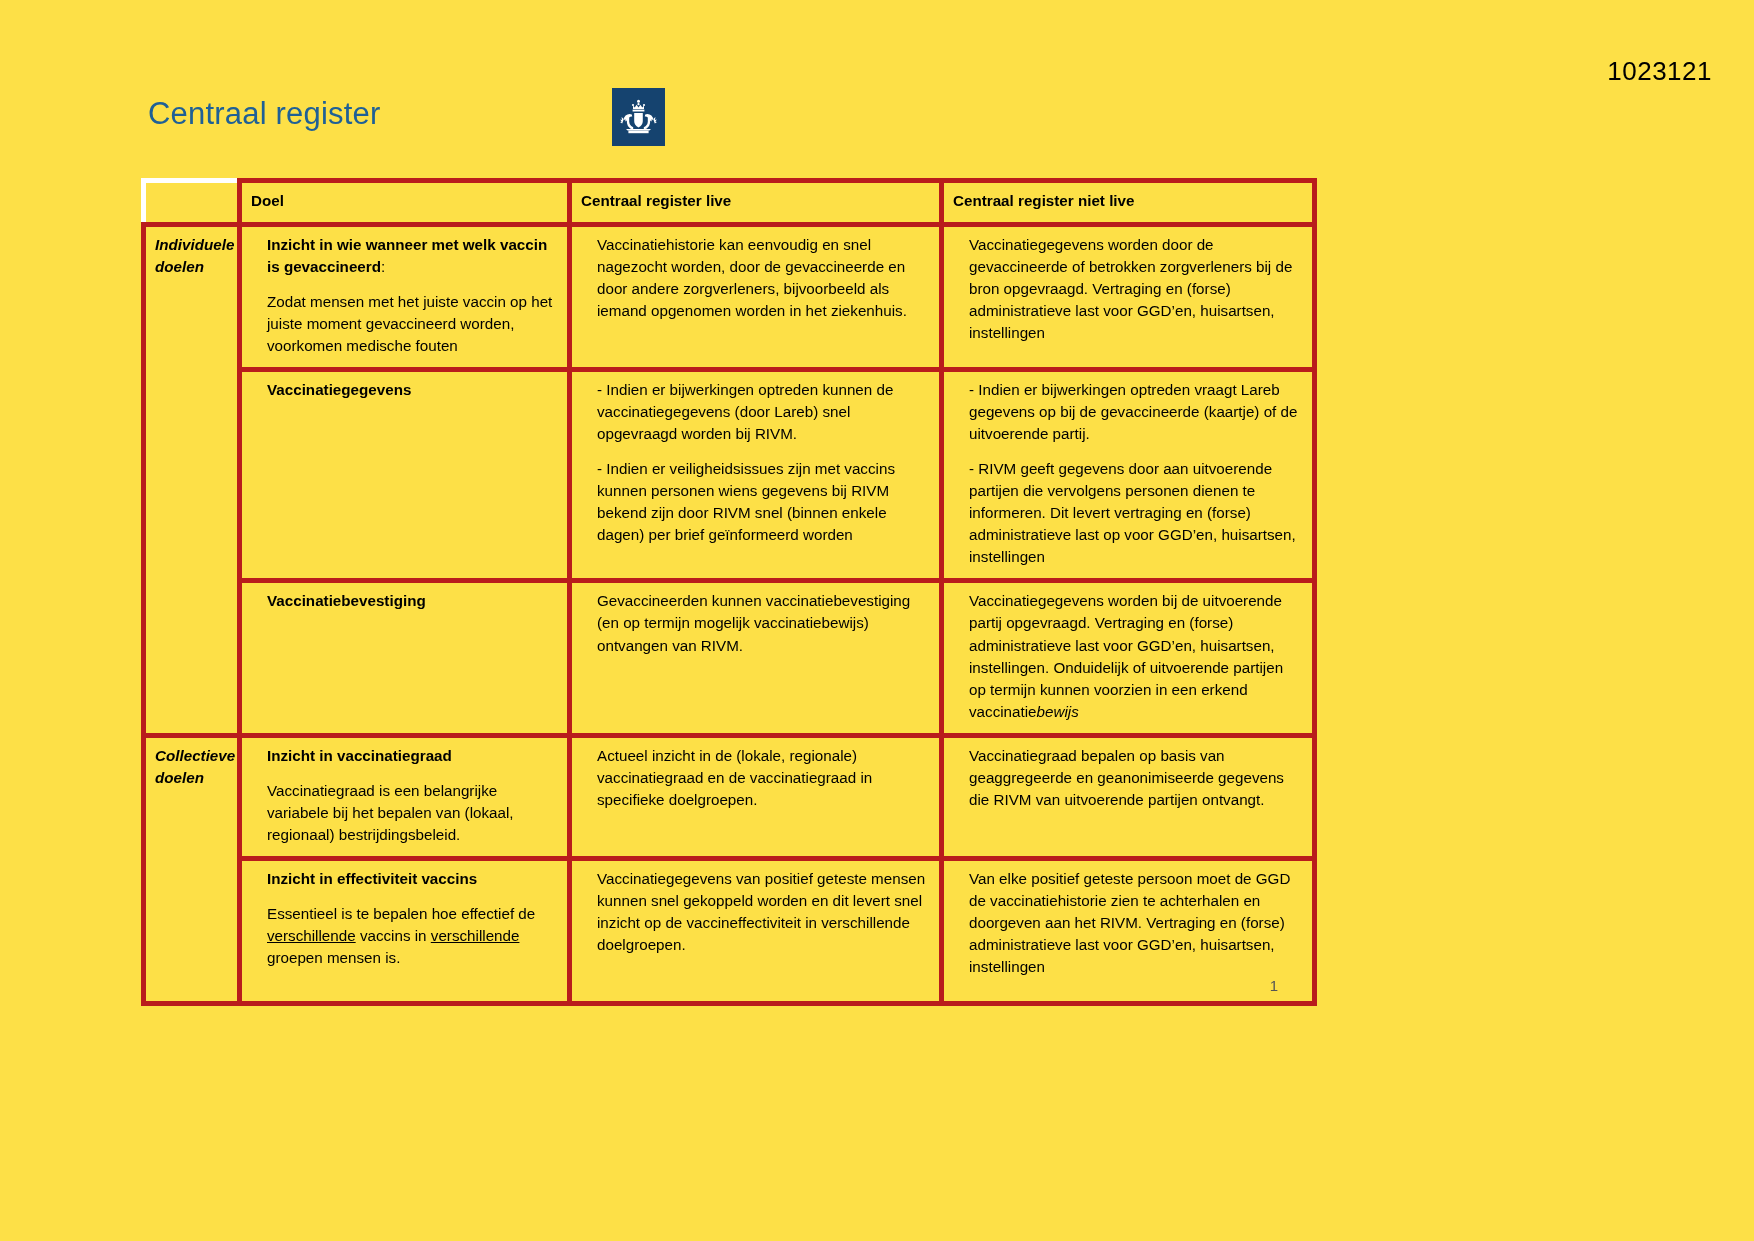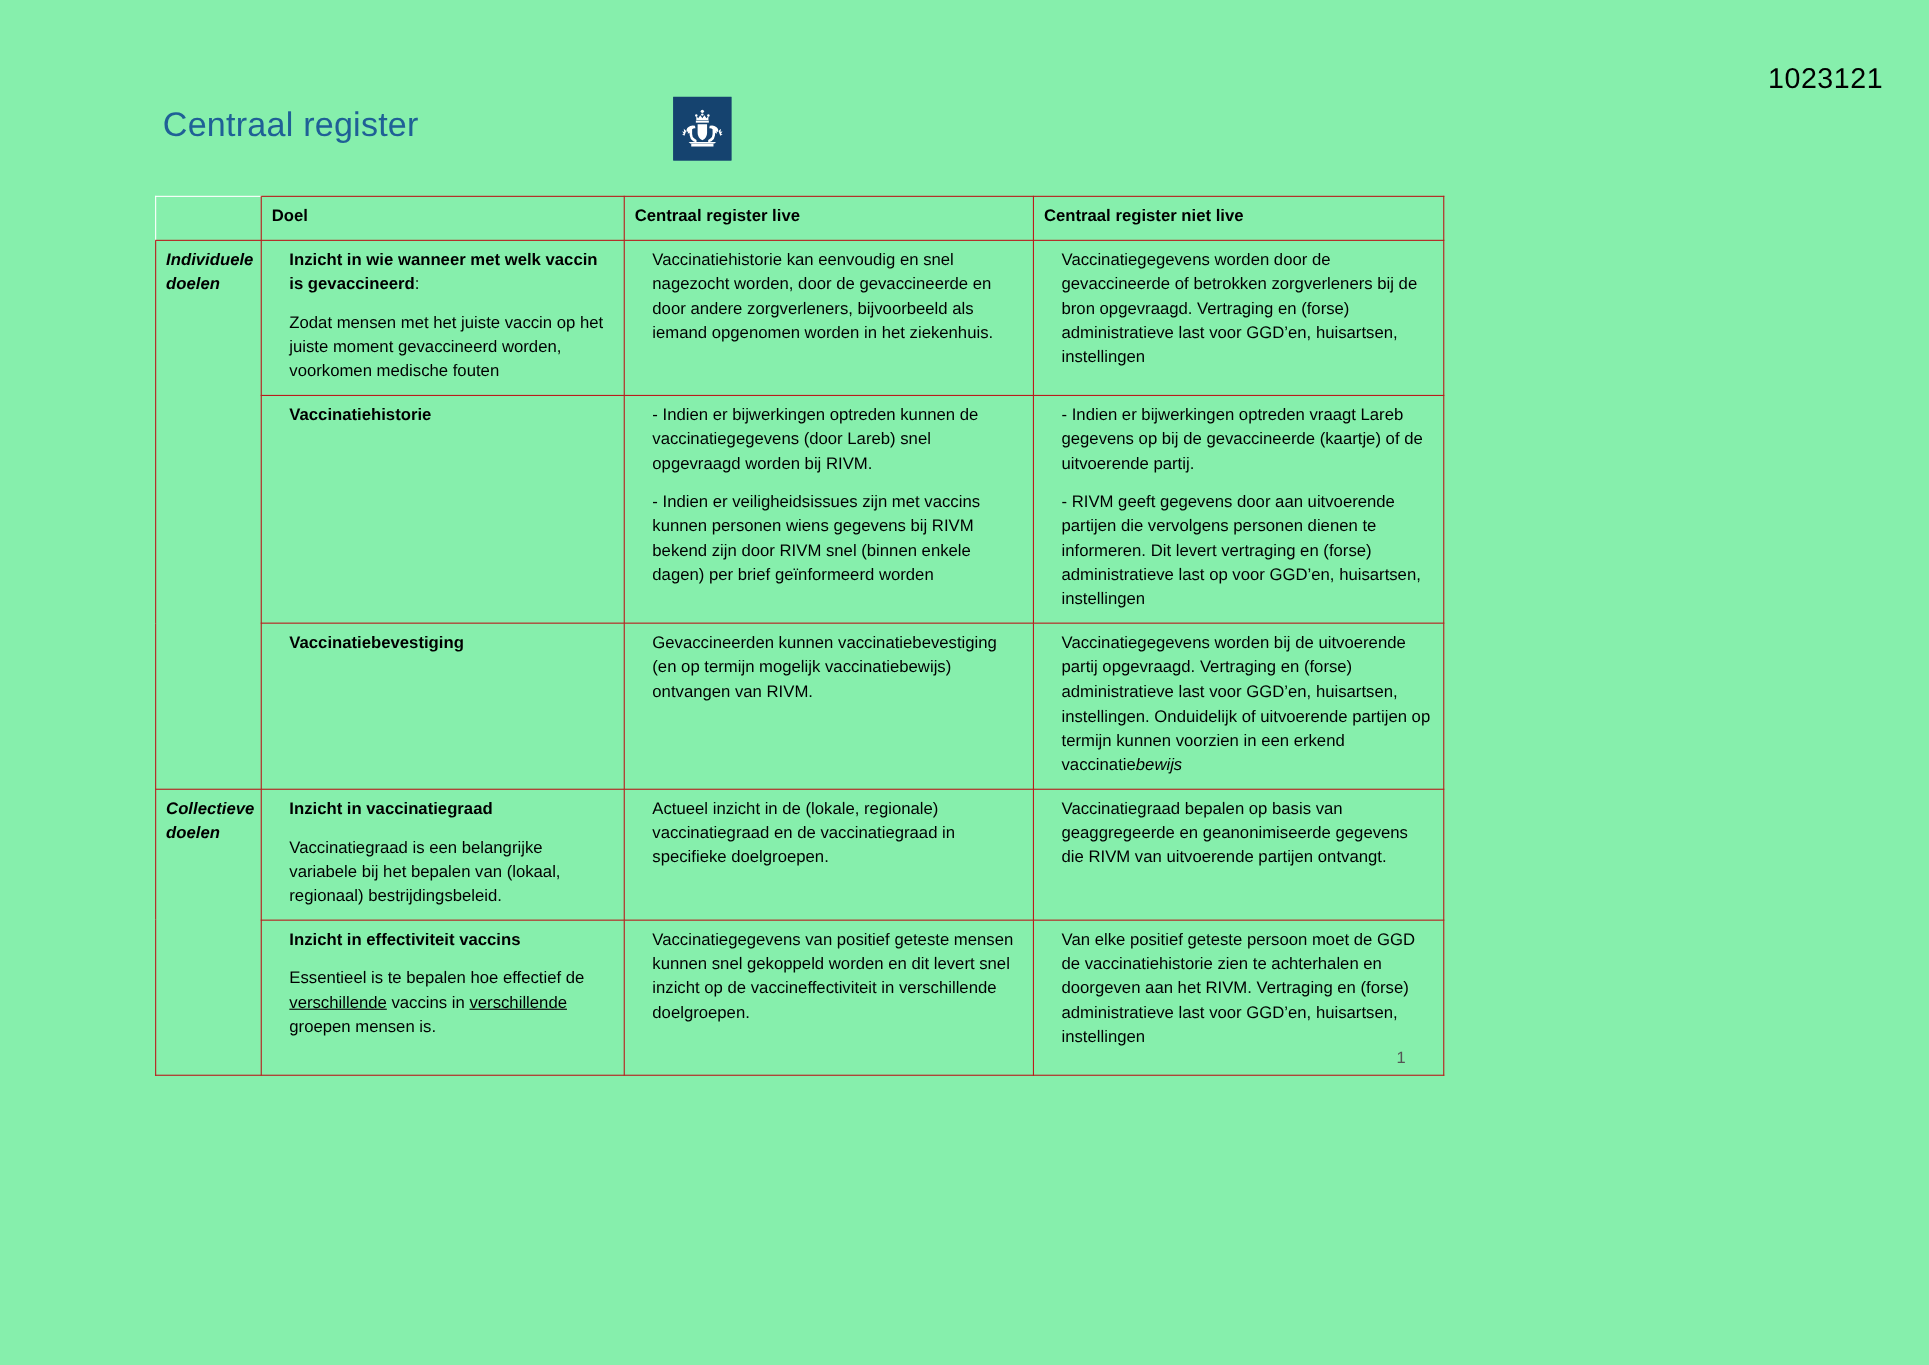--- a/index.html
+++ b/index.html
@@ -12,21 +12,21 @@
     height: 1241px;
     font-family: "Liberation Sans", sans-serif;
     color: #000000;
     position: relative;
     overflow: hidden;
   }
 
   .page {
     position: absolute;
     inset: 0;
-    background: #86efac;
+    background: #fde047;
   }
 
   
   .doc-number {
     position: absolute;
     top: 56px;
     right: 42px;
     font-size: 26px;
     letter-spacing: 0.5px;
     color: #000;
@@ -69,21 +69,21 @@
     left: 141px;
     top: 178px;
     width: 1171px;
   }
   table.grid {
     border-collapse: collapse;
     table-layout: fixed;
     width: 1171px;
   }
   table.grid td {
-    border: 1px solid #b91c1c;
+    border: 5px solid #b91c1c;
     vertical-align: top;
     padding: 7px 9px 10px 9px;
     font-size: 15.2px;
     line-height: 1.45;
     font-family: "Liberation Sans", sans-serif;
     color: #000;
   }
   col.c-cat  { width: 96px; }
   col.c-doel { width: 330px; }
   col.c-live { width: 372px; }
@@ -190,21 +190,21 @@
           <td>
             <p class="para">Vaccinatiehistorie kan eenvoudig en snel nagezocht worden, door de gevaccineerde en door andere zorgverleners, bijvoorbeeld als iemand opgenomen worden in het ziekenhuis.</p>
           </td>
           <td>
             <p class="para">Vaccinatiegegevens worden door de gevaccineerde of betrokken zorgverleners bij de bron opgevraagd. Vertraging en (forse) administratieve last voor GGD’en, huisartsen, instellingen</p>
           </td>
         </tr>
 
         <tr>
           <td>
-            <p class="para"><span class="b">Vaccinatiehistorie</span></p>
+            <p class="para"><span class="b">Vaccinatiegegevens</span></p>
           </td>
           <td>
             <p class="para">- Indien er bijwerkingen optreden kunnen de vaccinatiegegevens (door Lareb) snel opgevraagd worden bij RIVM.</p>
             <p class="para">- Indien er veiligheidsissues zijn met vaccins kunnen personen wiens gegevens bij RIVM bekend zijn door RIVM snel (binnen enkele dagen) per brief geïnformeerd worden</p>
           </td>
           <td>
             <p class="para">- Indien er bijwerkingen optreden vraagt Lareb gegevens op bij de gevaccineerde (kaartje) of de uitvoerende partij.</p>
             <p class="para">- RIVM geeft gegevens door aan uitvoerende partijen die vervolgens personen dienen te informeren. Dit levert vertraging en (forse) administratieve last op voor GGD’en, huisartsen, instellingen</p>
           </td>
         </tr>

